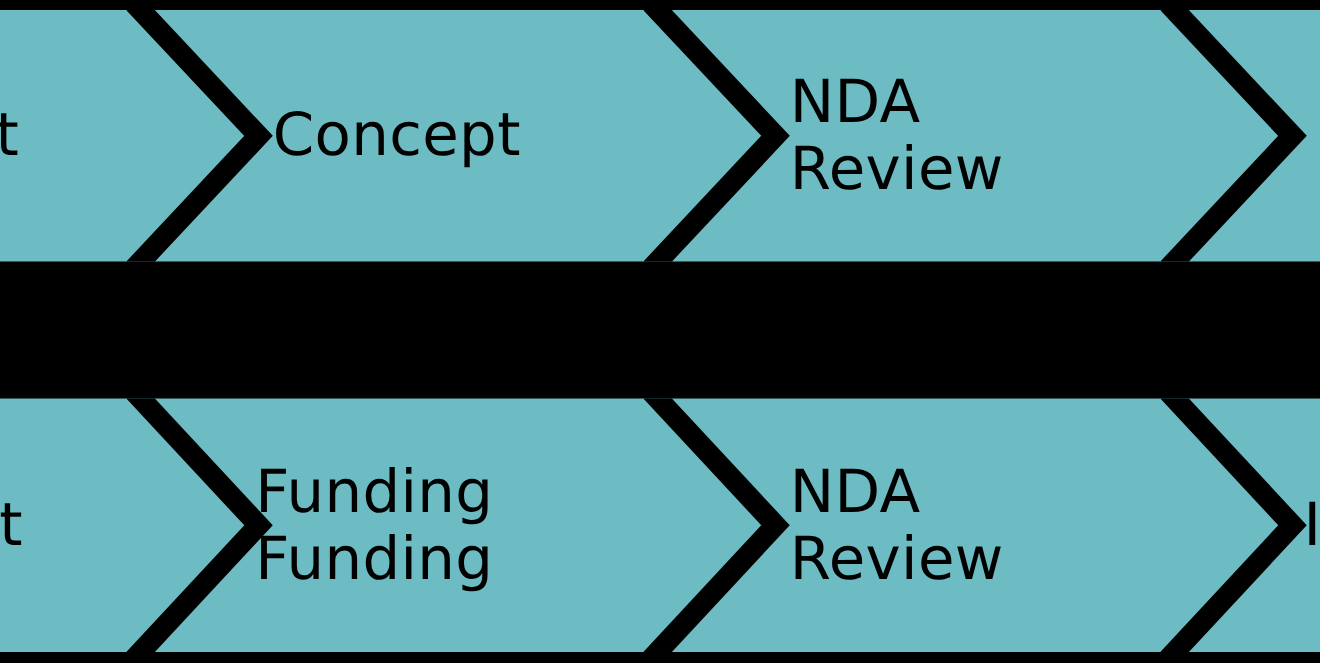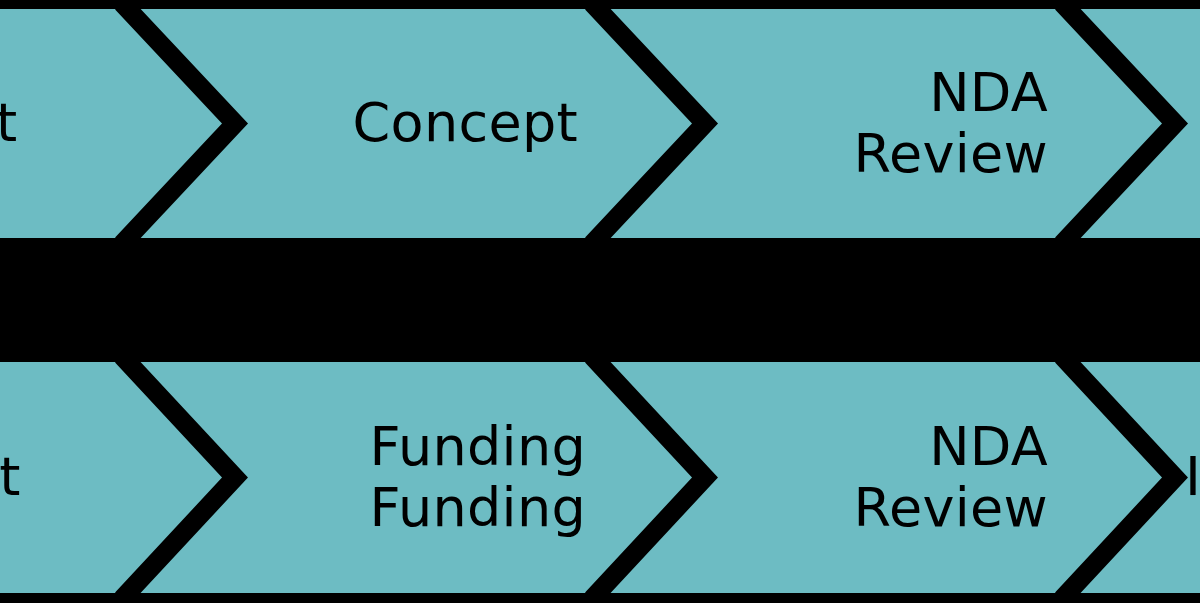--- a/index.html
+++ b/index.html
@@ -59,21 +59,21 @@
     pointer-events: none;
   }
 
   
   .step-label {
     position: absolute;
     top: 0;
     height: 100%;
     display: flex;
     flex-direction: column;
-    align-items: flex-end;
+    align-items: flex-start;
     justify-content: center;
     text-align: center;
     color: #000000;
     font-size: 54px;
     line-height: 1.12;
     font-weight: 400;
     letter-spacing: 0.3px;
     white-space: pre;
   }
   .step-label .line { display: block; }
@@ -120,21 +120,21 @@
     <svg class="chevrons" viewBox="0 0 1200 231" preserveAspectRatio="none">
       <polyline points="122,-6 235,115.5 122,237" fill="none" stroke="#000000" stroke-width="19"></polyline>
       <polyline points="592,-6 705,115.5 592,237" fill="none" stroke="#000000" stroke-width="19"></polyline>
       <polyline points="1062,-6 1175,115.5 1062,237" fill="none" stroke="#000000" stroke-width="19"></polyline>
     </svg>
 
     <div class="step-label clip-left" style="left: -34px; width: 120px; color: rgb(0, 0, 0);">
       <span class="line">ot</span>
     </div>
 
-    <div class="step-label" style="left: 256px; width: 330px; color: rgb(0, 0, 0);">
+    <div class="step-label" style="left: 232px; width: 330px; color: rgb(0, 0, 0);">
       <span class="line">Funding</span>
       <span class="line">Funding</span>
     </div>
 
     <div class="step-label" style="left: 718px; width: 330px; color: rgb(0, 0, 0);">
       <span class="line">NDA</span>
       <span class="line">Review</span>
     </div>
 
     <div class="step-label clip-right" style="left: 1185px; width: 60px; color: rgb(0, 0, 0);">

